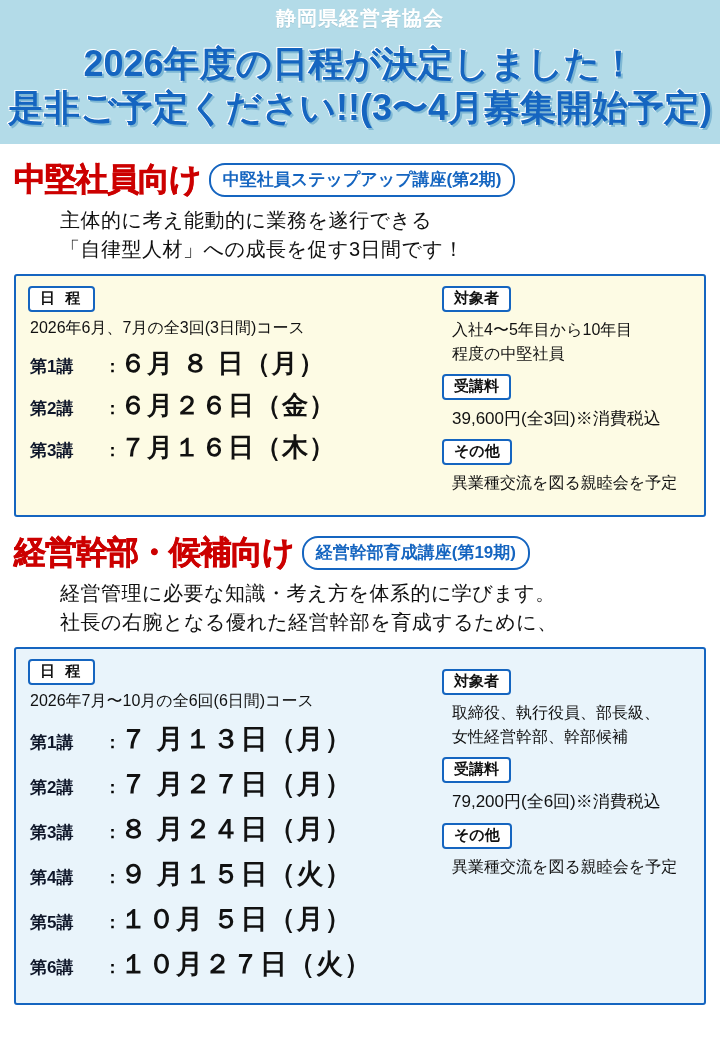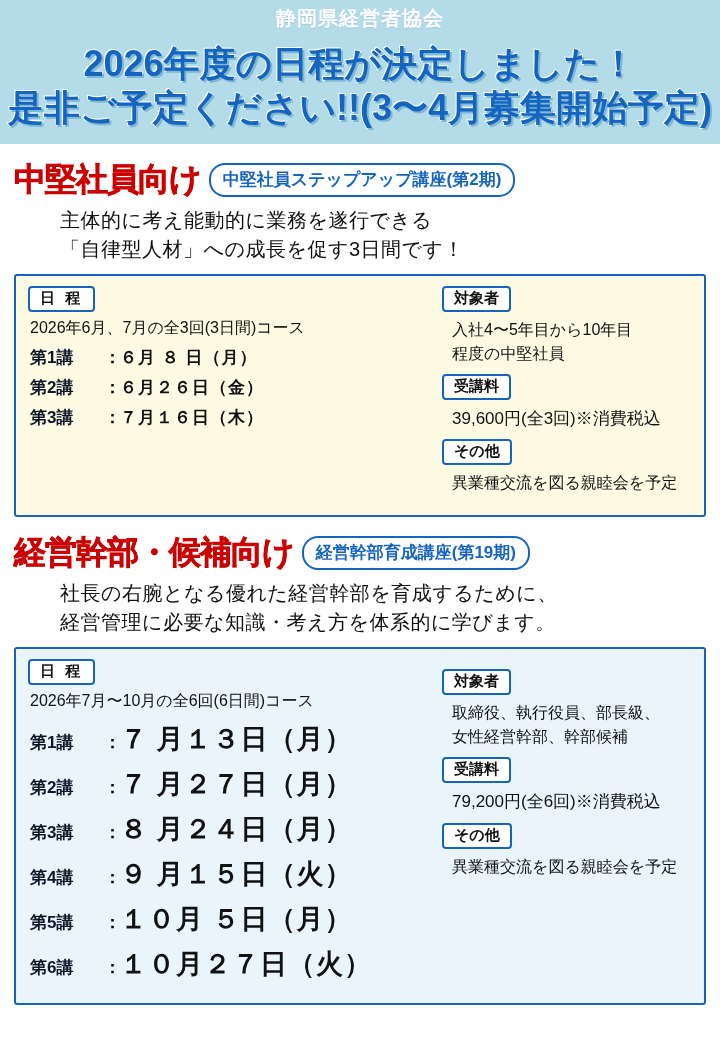--- a/index.html
+++ b/index.html
@@ -150,21 +150,21 @@
     color: #0f172a;
     width: 74px;
     letter-spacing: 0px;
   }
   .lec-colon {
     font-size: 17px;
     font-weight: bold;
     width: 16px;
   }
   .lec-date {
-    font-size: 17px;
+    font-size: 26px;
     font-weight: bold;
     color: #111111;
     letter-spacing: 1px;
   }
   .info-box.second .lecture { margin: 9px 0 9px 2px; }
   .info-box.second .lec-date { font-size: 27px; }
 
   .right-text {
     font-size: 16px;
     color: #111111;
@@ -245,22 +245,22 @@
     </div>
   </div>
 
   <div class="section">
     <div class="sec-title-row">
       <div class="sec-title">経営幹部・候補向け</div>
       <div class="sec-badge">経営幹部育成講座(第19期)</div>
     </div>
 
     <div class="sec-lead">
+      <div>経営管理に必要な知識・考え方を体系的に学びます。</div>
       <div>社長の右腕となる優れた経営幹部を育成するために、</div>
-      <div>経営管理に必要な知識・考え方を体系的に学びます。</div>
     </div>
 
     <div class="info-box second">
       <div class="col-left">
         <div class="tag">日 程</div>
         <div class="course-note">2026年7月〜10月の全6回(6日間)コース</div>
 
         <div class="lecture">
           <span class="lec-no">第1講</span>
           <span class="lec-colon">：</span>

